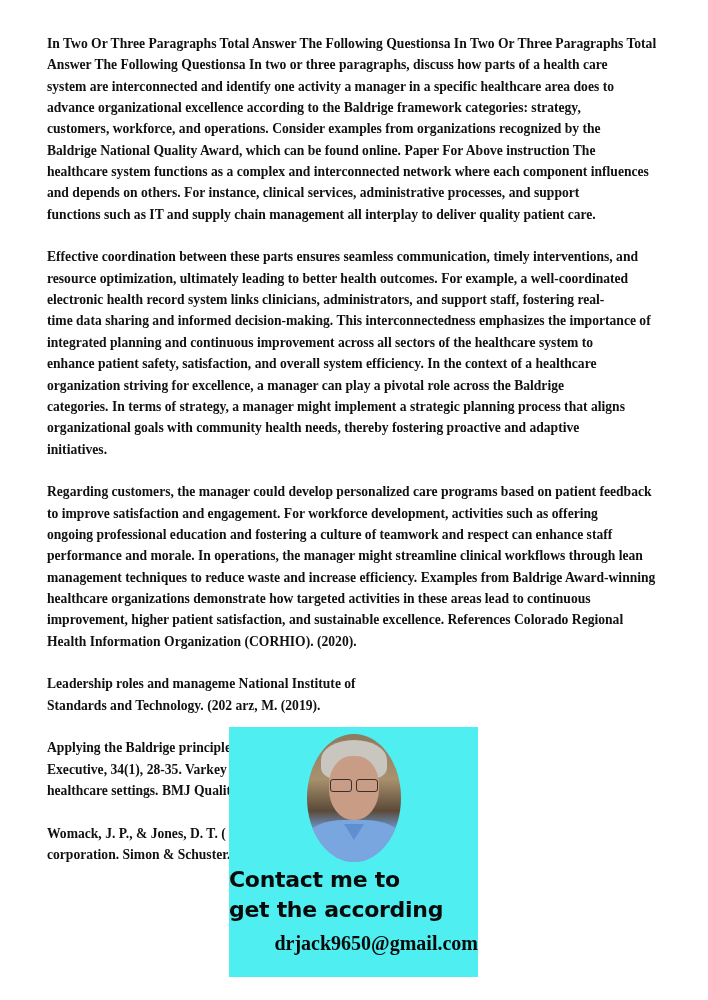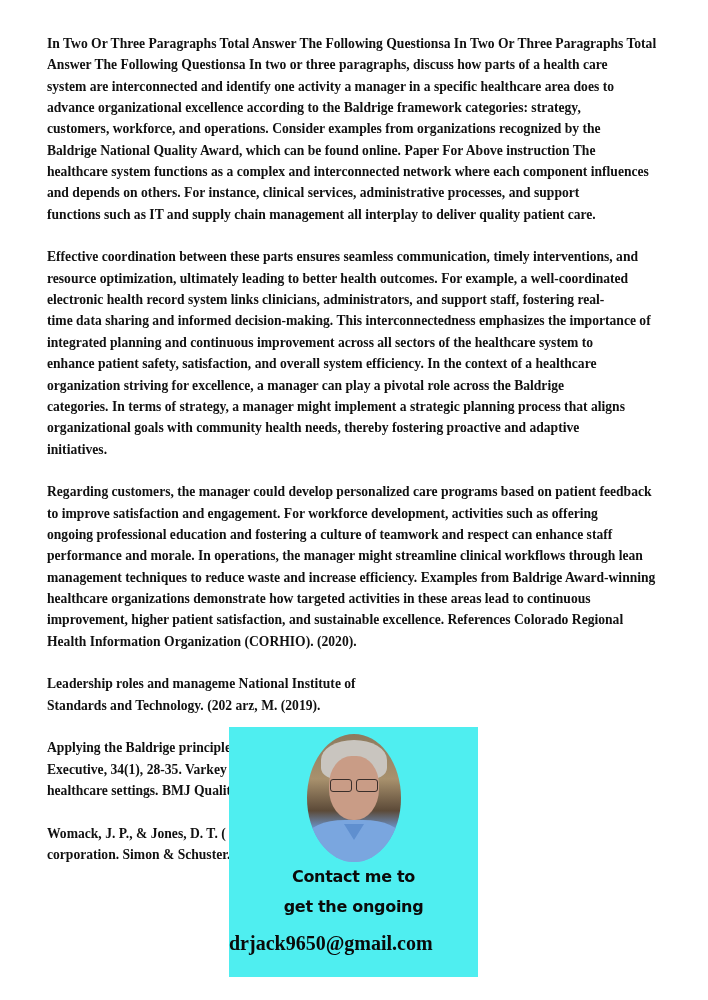--- a/index.html
+++ b/index.html
@@ -85,35 +85,34 @@
       position: absolute;
       left: 37px; bottom: 22px;
       width: 20px; height: 16px;
       background: #5f8fcf;
       clip-path: polygon(0 0, 50% 100%, 100% 0);
     }
     .promo-line {
       position: absolute;
       left: 0;
       width: 100%;
-      text-align: center;
       font-family: "DejaVu Sans", "Liberation Sans", sans-serif;
       font-weight: bold;
       color: #0a0a0a;
-      font-size: 16px;
+      font-size: 22px;
       letter-spacing: -0.3px;
     }
     .promo-line.l1 { top: 140px; }
     .promo-line.l2 { top: 170px; }
     .promo-email {
       position: absolute;
       left: 0;
       top: 205px;
       width: 100%;
-      text-align: left;
+      text-align: right;
       font-family: "Liberation Serif", "DejaVu Serif", serif;
       font-weight: bold;
       font-size: 20px;
       color: #0a0a0a;
     }
   </style>
 </head>
 <body>
 
 <div class="page">
@@ -158,15 +157,15 @@
     <div class="shirt"></div>
     <div class="collar"></div>
     <div class="hair"></div>
     <div class="face"></div>
     <div class="glasses">
         <span></span>
         <span></span>
       </div>
   </div>
   <div class="promo-line l1">Contact me to</div>
-  <div class="promo-line l2">get the ongoing</div>
+  <div class="promo-line l2">get the according</div>
   <div class="promo-email">drjack9650@gmail.com</div>
 </div>
 
 </body></html>

